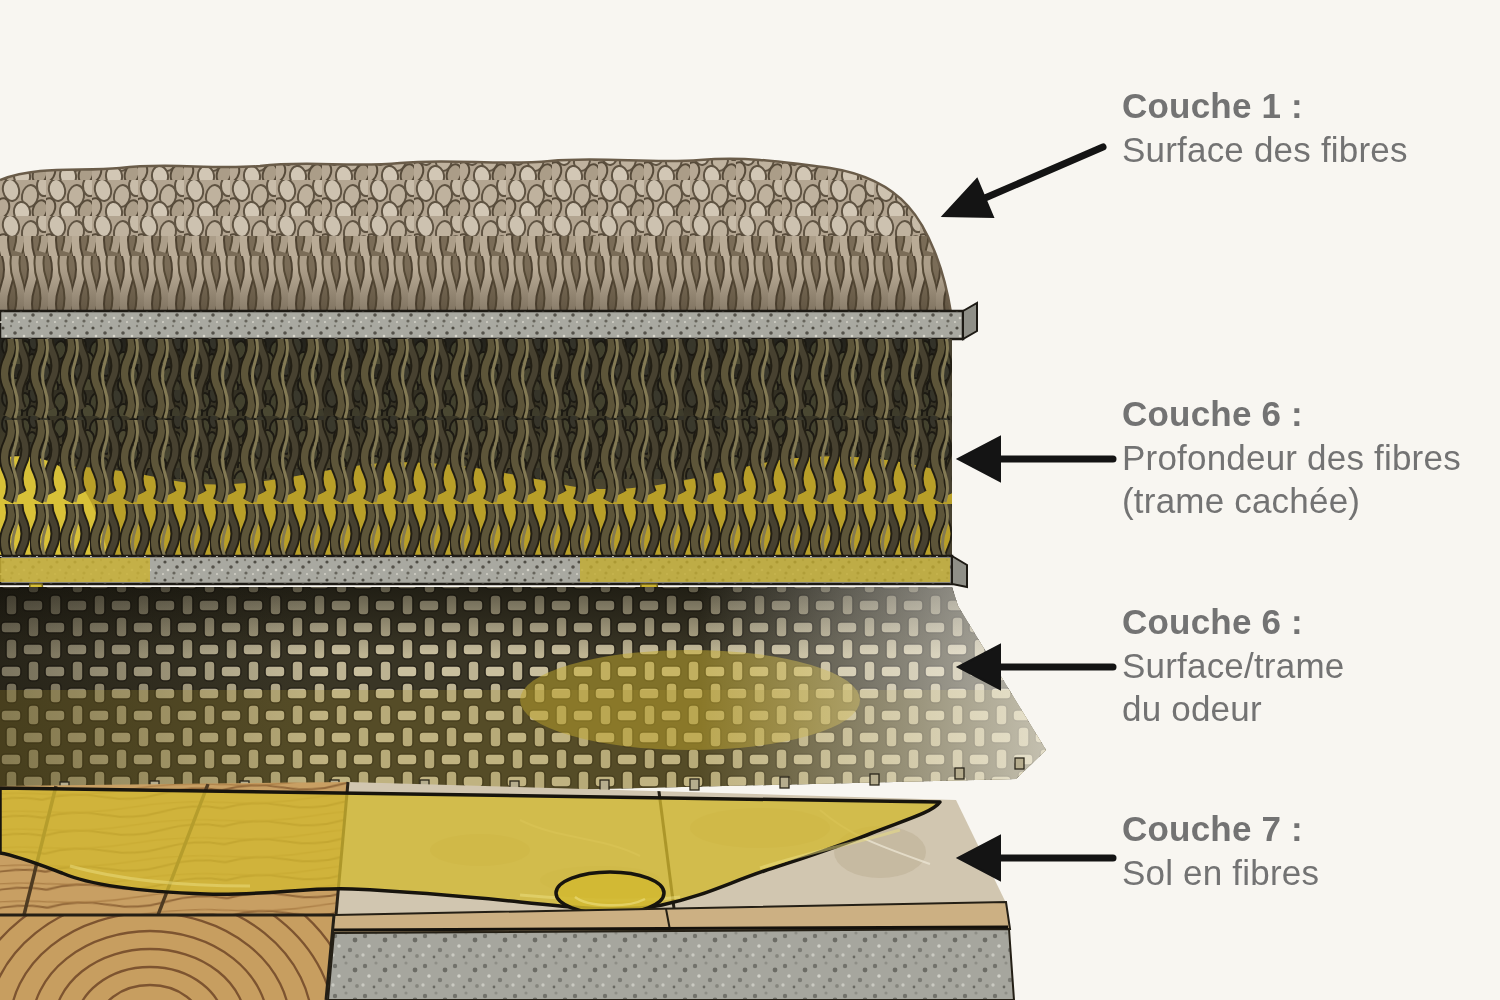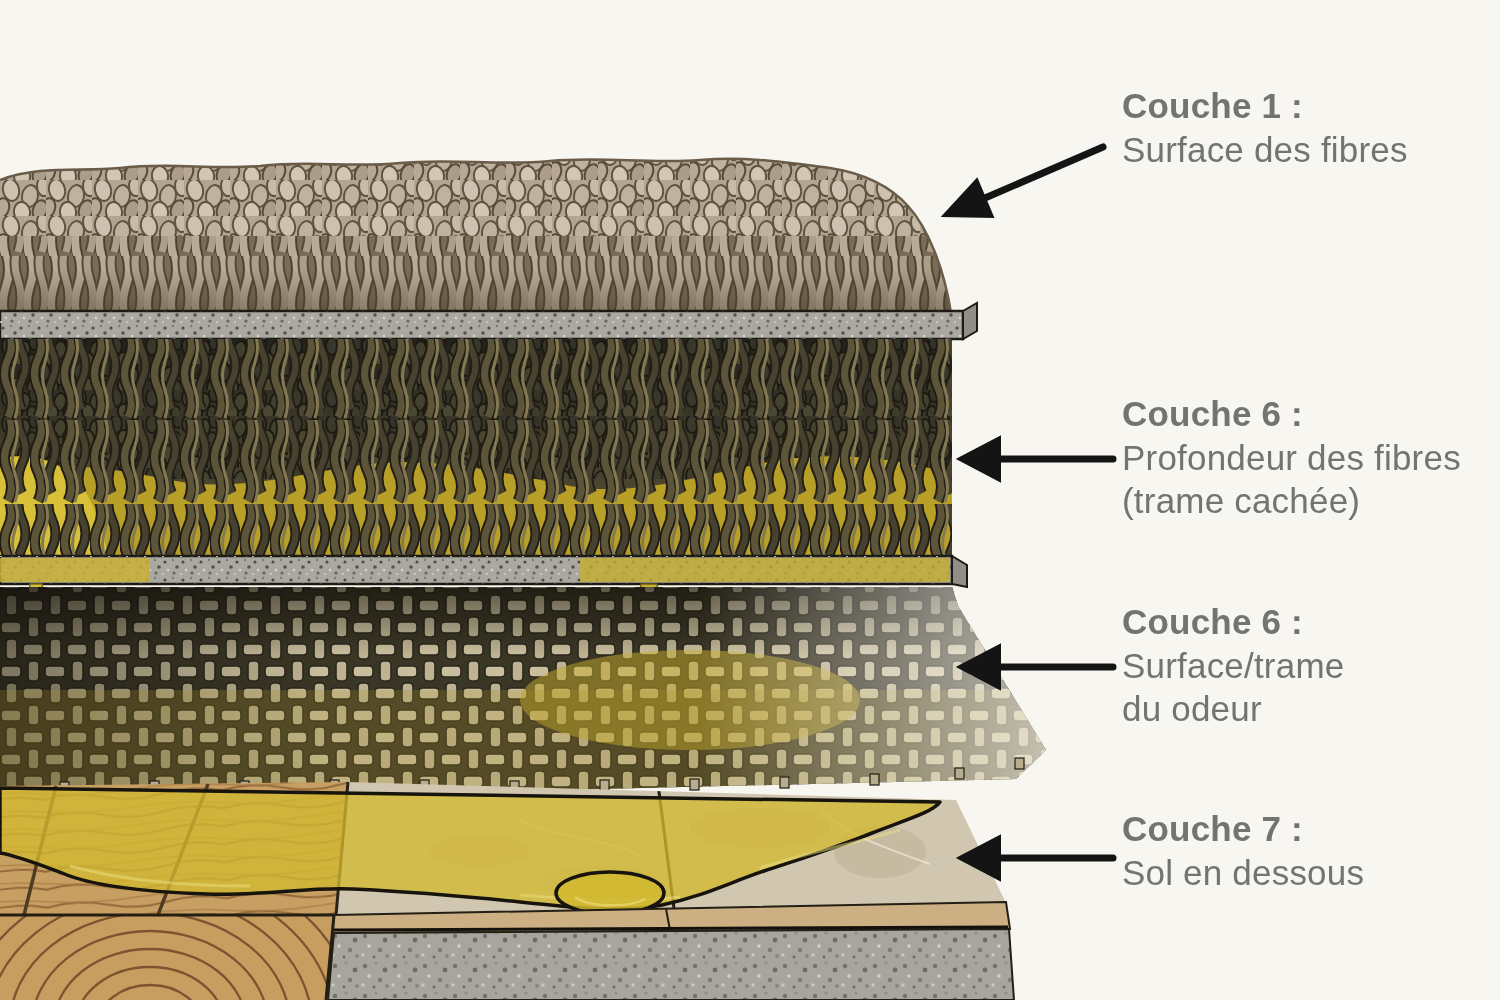--- a/index.html
+++ b/index.html
@@ -275,16 +275,16 @@
   <div>Profondeur des fibres</div>
   <div>(trame cachée)</div>
 </div>
 <div class="label" style="top:600px">
   <div class="t">Couche 6 :</div>
   <div>Surface/trame</div>
   <div>du odeur</div>
 </div>
 <div class="label" style="top:807px">
   <div class="t">Couche 7 :</div>
-  <div>Sol en dessous</div>
+  <div>Sol en fibres</div>
 </div>
 
 </div>
 
 </body></html>

